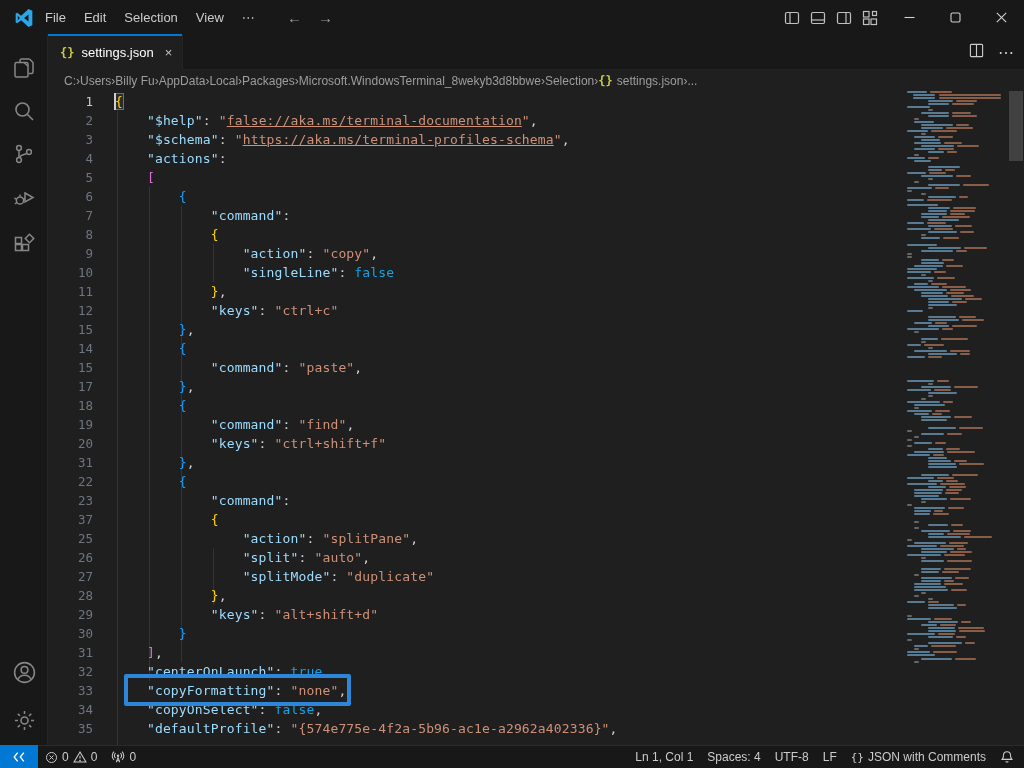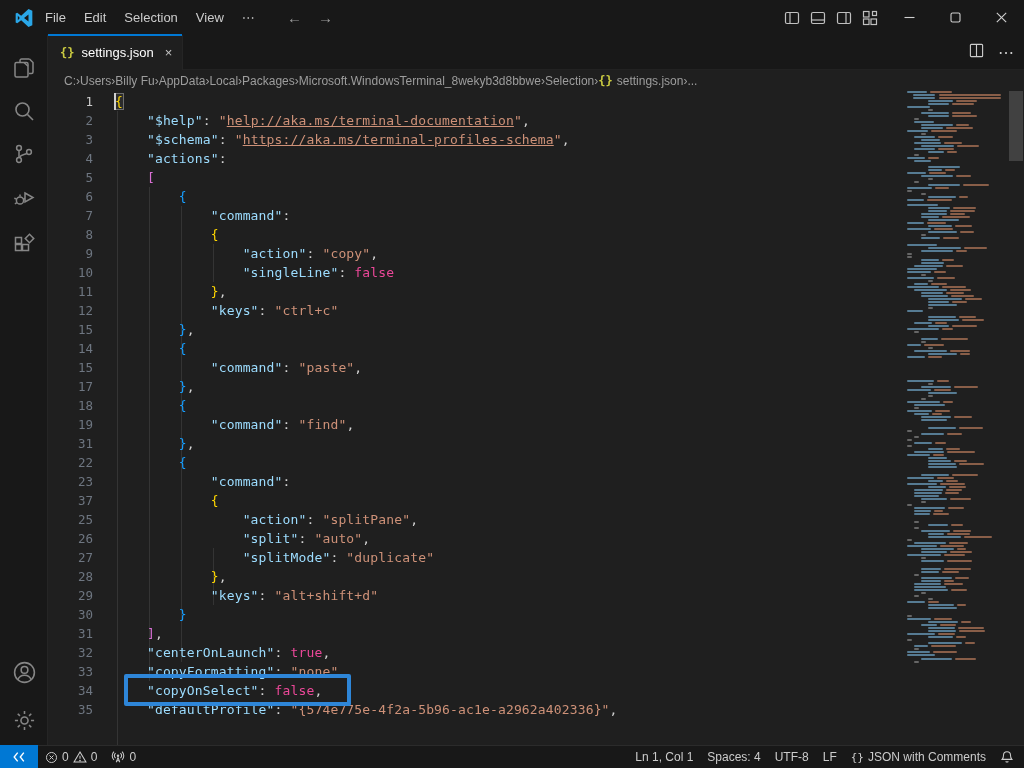--- a/index.html
+++ b/index.html
@@ -41,21 +41,21 @@
   .crumb { display:flex; align-items:center; }
 
   
   .editor { position:absolute; left:48px; top:91px; right:0; bottom:23px; background:#1f1f1f; overflow:hidden; }
   .lines { position:absolute; left:0; top:1px; right:0; }
   .line { display:flex; height:19px; line-height:19px; font-family:"DejaVu Sans Mono", monospace; font-size:13px; letter-spacing:0.15px; }
   .ln { width:45px; text-align:right; color:#6e7681; flex:none; font-size:12.5px; letter-spacing:0; }
   .line.cur .ln { color:#cccccc; }
   .code { white-space:pre; margin-left:22px; color:#d4d4d4; }
   .tp { color:#d4d4d4; } .tk { color:#9cdcfe; } .ts { color:#ce9178; }
-  .tu { color:#ce9178; text-decoration:underline; } .tw { color:#ec4899; }
+  .tu { color:#ce9178; text-decoration:underline; } .tw { color:#0ea5e9; }
   .tg { color:#ffd700; } .to { color:#da70d6; } .tb { color:#179fff; }
   .match { outline:1px solid #6e6e6e; background:rgba(100,100,100,0.18); }
   .cursor-bar { position:absolute; left:66px; top:2px; width:1.5px; height:17px; background:#cfcfcf; }
   .guide { position:absolute; width:1px; background:#343434; }
   .minimap { position:absolute; left:855px; top:0; width:105px; height:600px; }
   .mm-row { position:absolute; height:2px; border-radius:1px; }
   .scrollbar { position:absolute; left:960px; top:0; width:16px; bottom:0; }
   .scroll-thumb { position:absolute; left:1px; top:0; width:14px; height:70px; background:rgba(121,121,121,0.38); }
   .annotation-box { position:absolute; left:76px; top:583px; width:227px; height:32px; border:4px solid #2e86d8; border-radius:2px; }
 
@@ -259,21 +259,21 @@
     <div class="guide" style="left:165px; top:153px; height:38px"></div>
     <div class="guide" style="left:165px; top:457px; height:57px"></div>
 
     <div class="lines" id="lines">
         <div class="line cur">
           <div class="ln">1</div>
           <div class="code"><span class="tg match">{</span></div>
         </div>
         <div class="line">
           <div class="ln">2</div>
-          <div class="code"><span class="tp">    </span><span class="tk">"$help"</span><span class="tp">: </span><span class="ts">"</span><span class="tu">help://aka.ms/terminal-documentation</span><span class="ts">"</span><span class="tp">,</span></div>
+          <div class="code"><span class="tp">    </span><span class="tk">"$help"</span><span class="tp">: </span><span class="ts">"</span><span class="tu">false://aka.ms/terminal-documentation</span><span class="ts">"</span><span class="tp">,</span></div>
         </div>
         <div class="line">
           <div class="ln">3</div>
           <div class="code"><span class="tp">    </span><span class="tk">"$schema"</span><span class="tp">: </span><span class="ts">"</span><span class="tu">https://aka.ms/terminal-profiles-schema</span><span class="ts">"</span><span class="tp">,</span></div>
         </div>
         <div class="line">
           <div class="ln">4</div>
           <div class="code"><span class="tp">    </span><span class="tk">"actions"</span><span class="tp">:</span></div>
         </div>
         <div class="line">
@@ -324,20 +324,24 @@
           <div class="ln">17</div>
           <div class="code"><span class="tp">        </span><span class="tb">}</span><span class="tp">,</span></div>
         </div>
         <div class="line">
           <div class="ln">18</div>
           <div class="code"><span class="tp">        </span><span class="tb">{</span></div>
         </div>
         <div class="line">
           <div class="ln">19</div>
           <div class="code"><span class="tp">            </span><span class="tk">"command"</span><span class="tp">: </span><span class="ts">"find"</span><span class="tp">,</span></div>
+        </div>
+        <div class="line">
+          <div class="ln">20</div>
+          <div class="code"><span class="tp">            </span><span class="tk">"keys"</span><span class="tp">: </span><span class="ts">"ctrl+shift+f"</span></div>
         </div>
         <div class="line">
           <div class="ln">31</div>
           <div class="code"><span class="tp">        </span><span class="tb">}</span><span class="tp">,</span></div>
         </div>
         <div class="line">
           <div class="ln">22</div>
           <div class="code"><span class="tp">        </span><span class="tb">{</span></div>
         </div>
         <div class="line">

